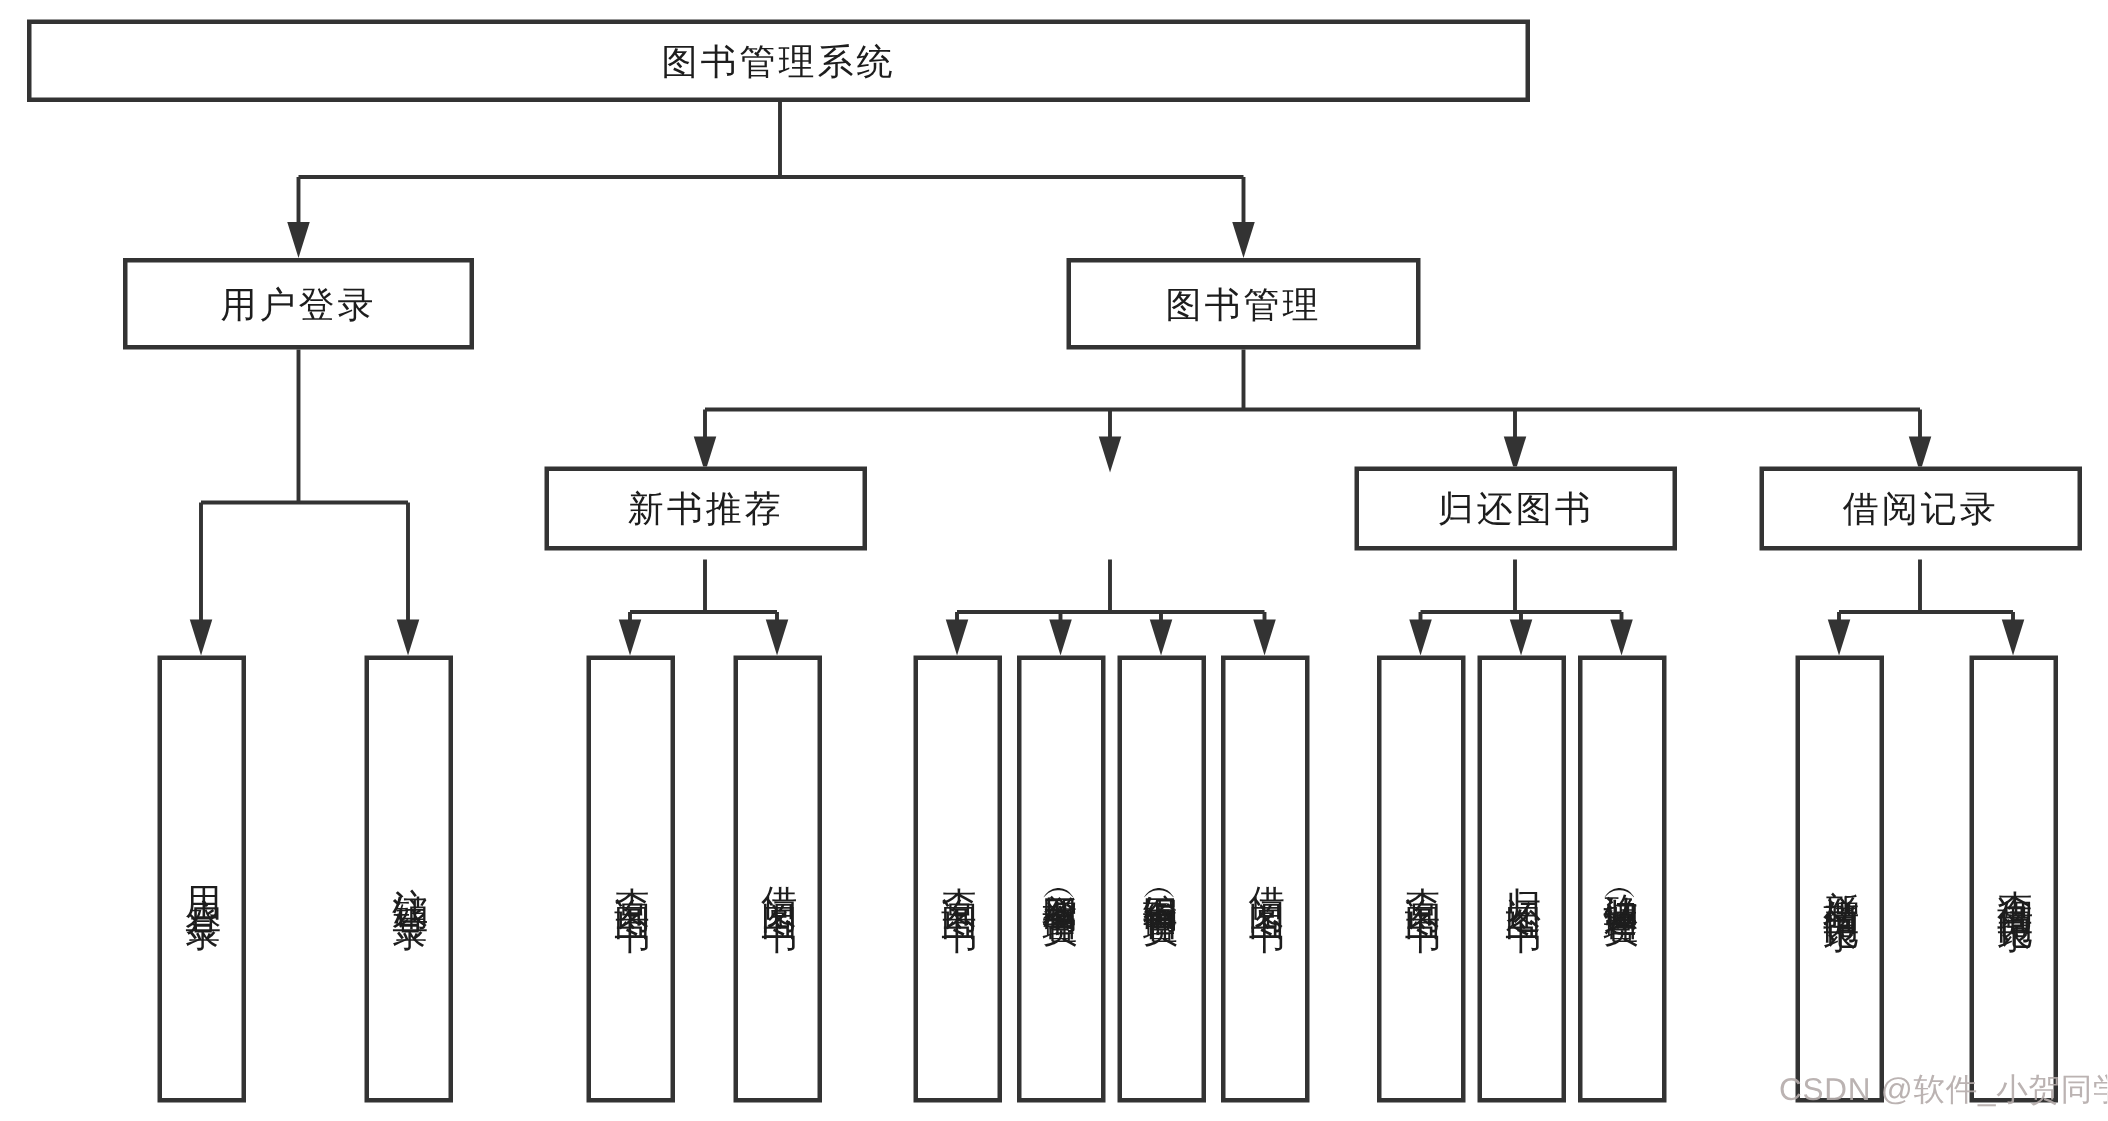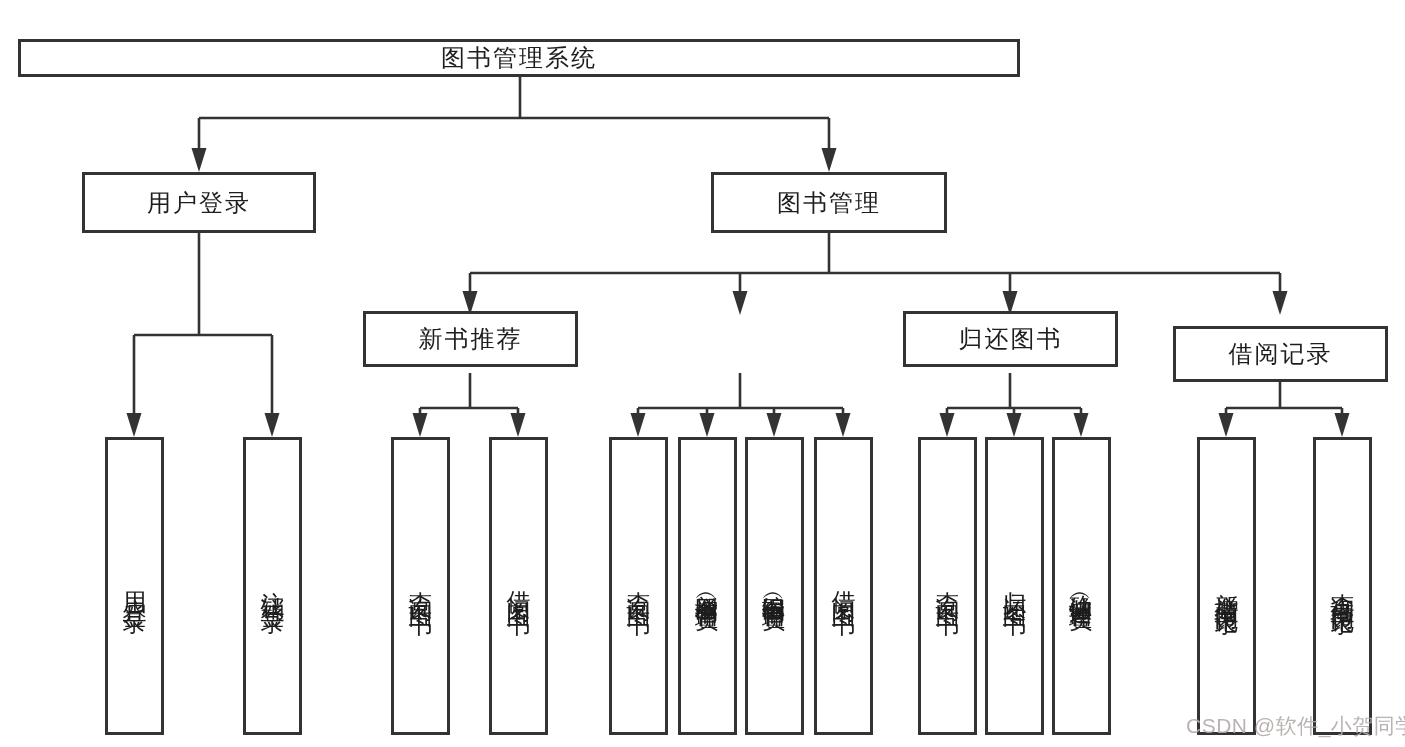--- a/index.html
+++ b/index.html
@@ -11,29 +11,29 @@
   }
   svg.wires { position:absolute; left:0; top:0; width:1405px; height:747px; }
 
   .box {
     position:absolute; background:#ffffff; border:3px solid #333333;
     display:flex; align-items:center; justify-content:center;
     color:#1d1d1d;
   }
   .hbox { font-size:24px; letter-spacing:2px; white-space:nowrap; }
 
-  .root  { left:18px;  top:13px;  width:1002px; height:38px;margin-top:26px; }
+  .root  { left:18px;  top:13px;  width:1002px; height:55px; }
   .b-login { left:82px;  top:172px; width:234px; height:61px; }
   .b-mgmt  { left:711px; top:172px; width:236px; height:61px;text-align:right; }
 
   .sec { top:311px; width:215px; height:56px; }
   .sec-0 { left:363px; }
   .sec-1 { left:633px; }
   .sec-2 { left:903px; }
-  .sec-3 { left:1173px;margin-top:15px; }
+  .sec-3 { left:1173px; }
 
   .vbox { top:437px; width:59px; height:298px; }
   .vbox span {
     writing-mode:vertical-rl; text-orientation:mixed;
     font-size:24px; letter-spacing:7px; white-space:nowrap; color:#1d1d1d;
   }
   .vbox.med  span { letter-spacing:4px; }
   .vbox.tight span { font-size:23px; letter-spacing:2px; }
 
   .v-0  { left:105px; }  

